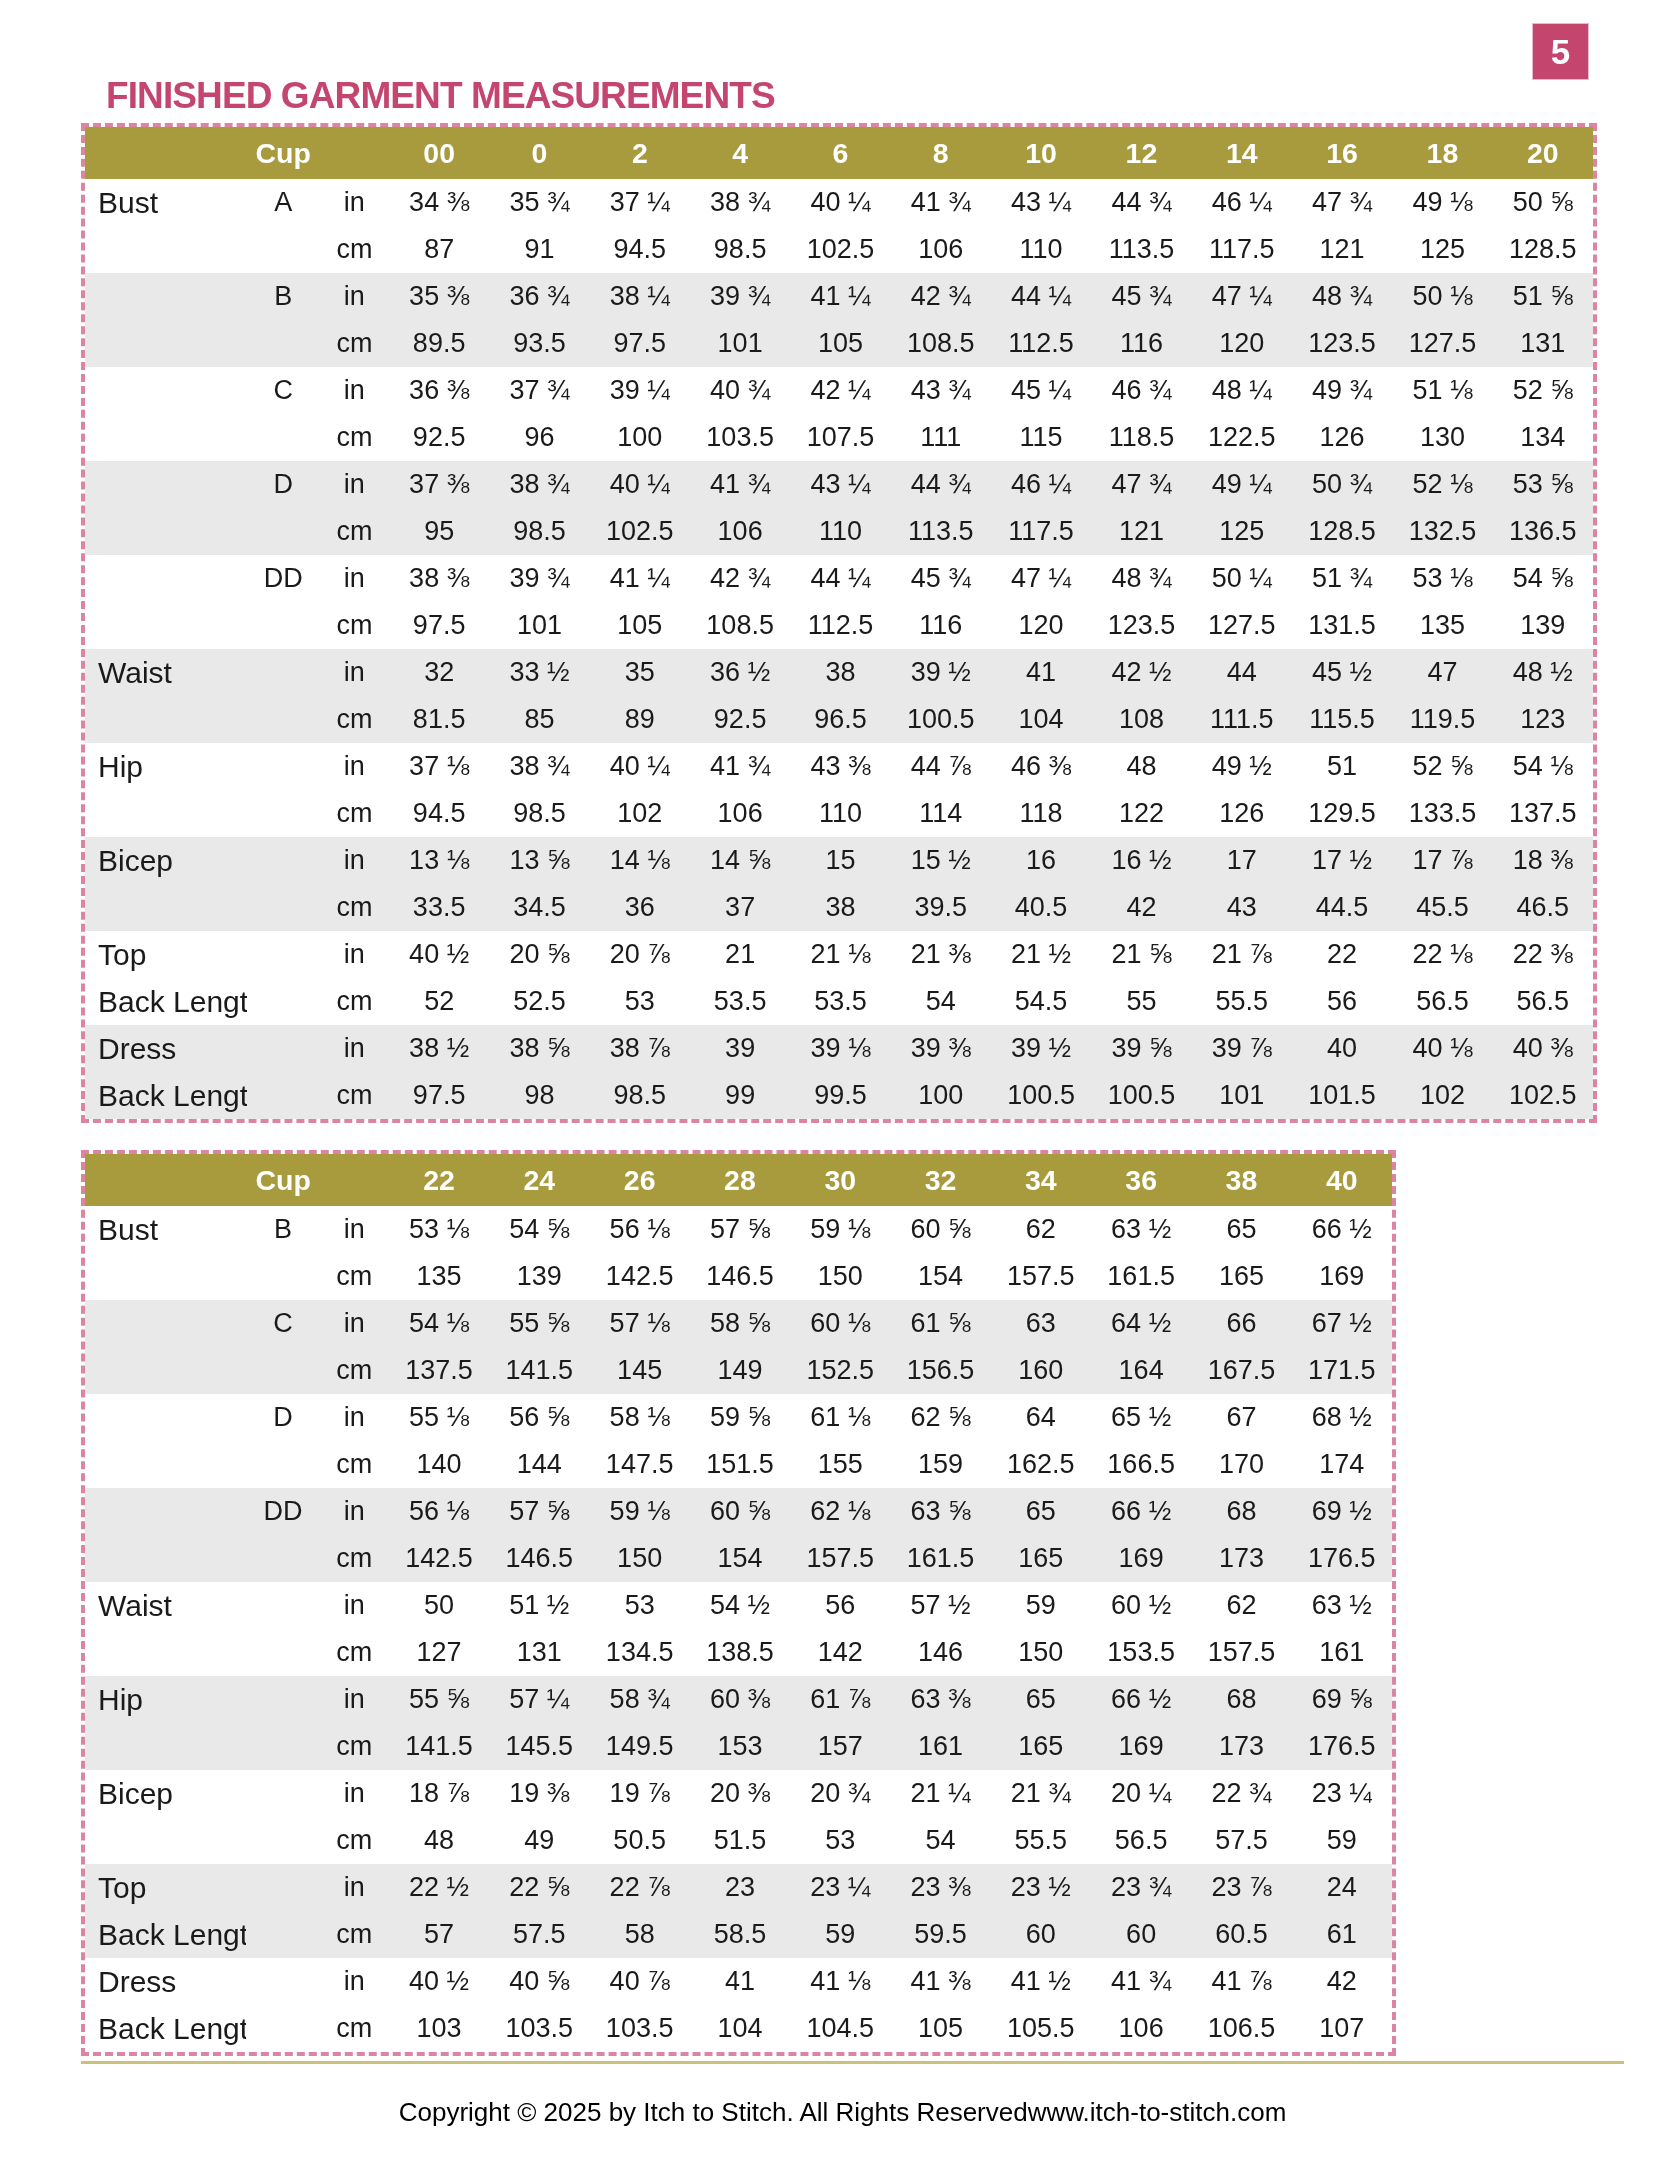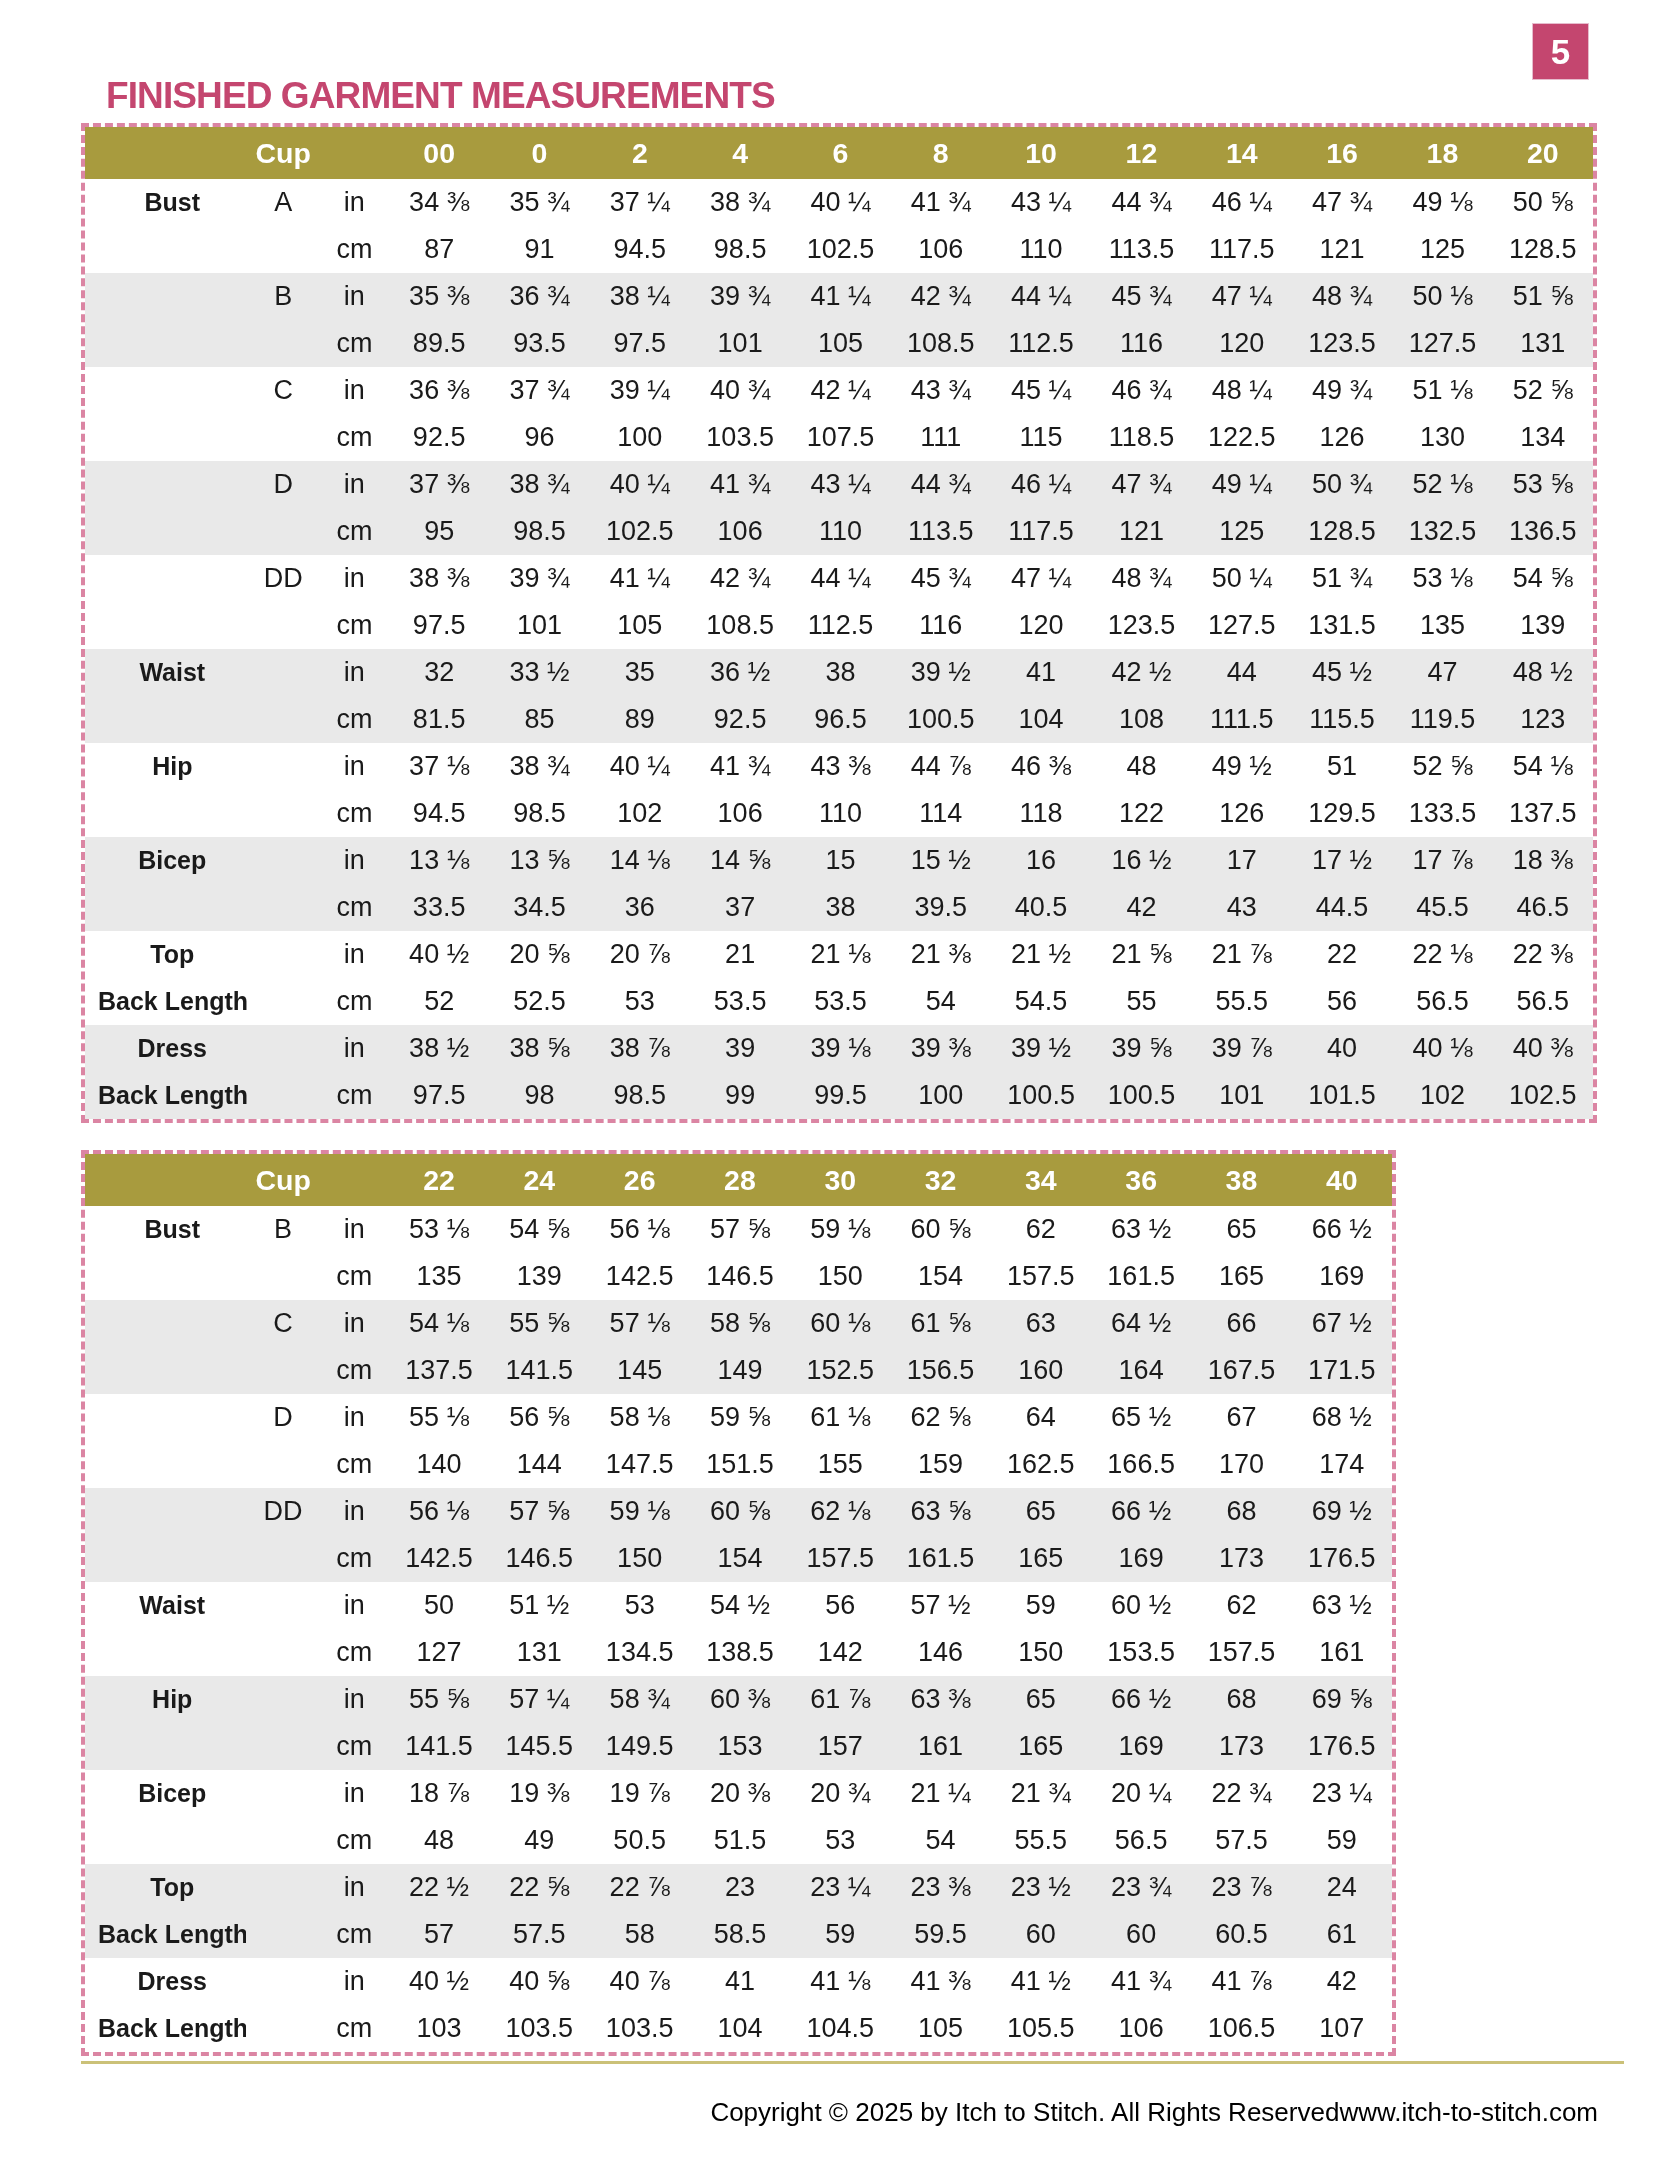--- a/index.html
+++ b/index.html
@@ -25,28 +25,28 @@
   thead tr{ height:52px; }
   tbody tr{ height:47px; }
   th{
     background:#a89b3e; color:#ffffff; font-weight:bold; font-size:28.5px;
     text-align:center; padding:0; overflow:hidden;
   }
   td{
     font-size:27px; text-align:center; vertical-align:middle; padding:0;
     white-space:nowrap; overflow:hidden;
   }
-  td.lbl{ text-align:center; font-weight:bold; font-size:25px; padding-left:13px; }
+  td.lbl{ text-align:left; font-weight:normal; font-size:30px; padding-left:13px; }
   tr.shade td{ background:#e9e9e9; }
   .footer-rule{
     position:absolute; left:81px; top:2061px; width:1543px; height:2.8px; background:#cbc178;
   }
   .footer{
     position:absolute; left:87px; top:2097px; width:1511px;
-    display:flex; justify-content:flex-end; font-size:26px; color:#000;
+    display:flex; justify-content:center; font-size:26px; color:#000;
   }
   .footer .url{ text-decoration:none; color:#000; }
 </style>
 </head>
 <body>
 
 <div class="page">
   <div class="page-num">5</div>
   <h1 class="title">FINISHED GARMENT MEASUREMENTS</h1>
 

